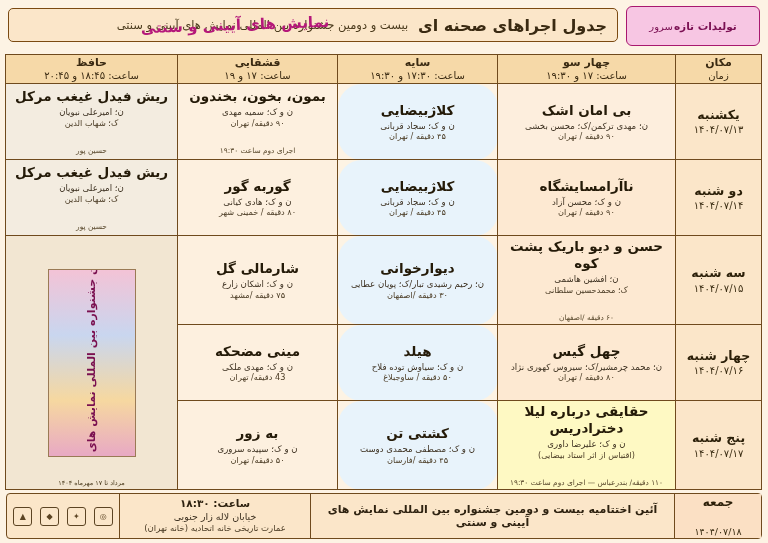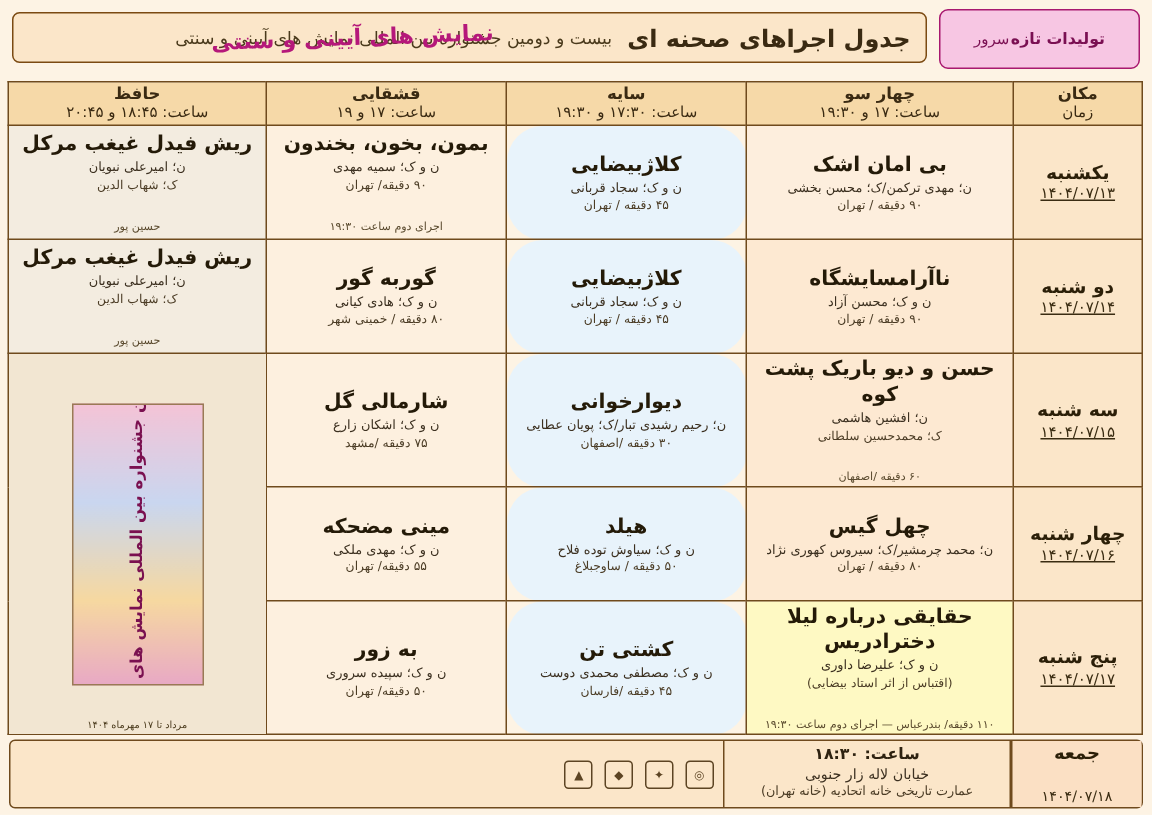--- a/index.html
+++ b/index.html
@@ -84,21 +84,21 @@
   col.c-c{width:160px;}
   col.c-d{width:172px;}
   
   .cell{display:flex;flex-direction:column;align-items:center;justify-content:center;line-height:1.25;}
   .pname{font-size:13.5px;font-weight:bold;color:#241a08;margin-bottom:2px;}
   .pmeta{font-size:8.6px;color:#3c3020;}
   .pmeta2{font-size:8.2px;color:#4b3c25;}
   .pnote{font-size:7.4px;color:#5a4a2e;margin-top:18px;}
   .date-cell{background:#fbe6c9;}
   .date-cell .dw{font-size:12.5px;font-weight:bold;color:#2b1f08;}
-  .date-cell .dd{font-size:10px;color:#3a2c12;margin-top:2px;text-decoration:underline;}
+  .date-cell .dd{font-size:10px;color:#3a2c12;margin-top:2px;}
   .col-a{background:#fde9d2;}
   .col-b{background:#fdf0df;}
   .col-c{background:#e8f3fb;border-radius:24px;}
   .col-d{background:#f3ece0;}
   .col-e{background:#fef9c3;}
   .row-1 .col-a{background:#fdeedd;}
   
   .poster{
     padding:0;background:#f2e6d2;position:relative;height:100%;
   }
@@ -350,21 +350,21 @@
           <div class="cell">
             <span class="pname">هیلد</span>
             <span class="pmeta">ن و ک؛ سیاوش توده فلاح</span>
             <span class="pmeta2">۵۰ دقیقه / ساوجبلاغ</span>
           </div>
         </td>
         <td class="col-b">
           <div class="cell">
             <span class="pname">مینی مضحکه</span>
             <span class="pmeta">ن و ک؛ مهدی ملکی</span>
-            <span class="pmeta2">۵۵ دقیقه/ تهران</span>
+            <span class="pmeta2">43 دقیقه/ تهران</span>
           </div>
         </td>
       </tr>
 
       <tr style="height:78px;">
         <td class="date-cell">
           <div class="cell">
             <span class="dw">پنج شنبه</span>
             <span class="dd">۱۴۰۴/۰۷/۱۷</span>
           </div>
@@ -393,20 +393,21 @@
         </td>
       </tr>
     </tbody>
   </table>
 
   <div class="footer">
     <div class="f-date">
       <span class="dw">جمعه</span>
       <span class="dd">۱۴۰۴/۰۷/۱۸</span>
     </div>
+    <div class="f-mid">آئین اختتامیه بیست و دومین جشنواره بین المللی نمایش های آیینی و سنتی</div>
     <div class="f-time">
       <span class="t1">ساعت: ۱۸:۳۰</span>
       <span class="t2">خیابان لاله زار جنوبی</span>
       <span class="t3">عمارت تاریخی خانه اتحادیه (خانه تهران)</span>
     </div>
     <div class="f-logos">
       <span class="logo-dot">◎</span>
       <span class="logo-dot">✦</span>
       <span class="logo-dot">◆</span>
       <span class="logo-dot">▲</span>

